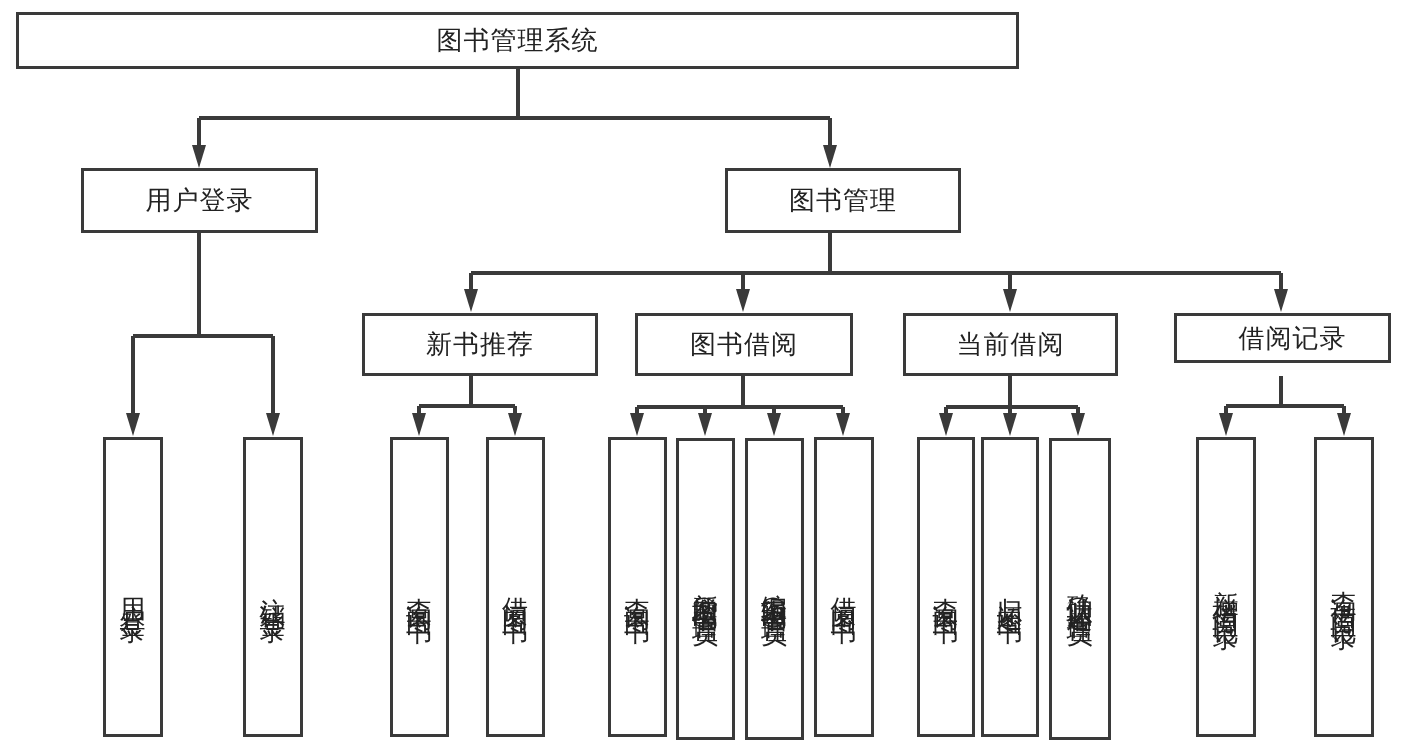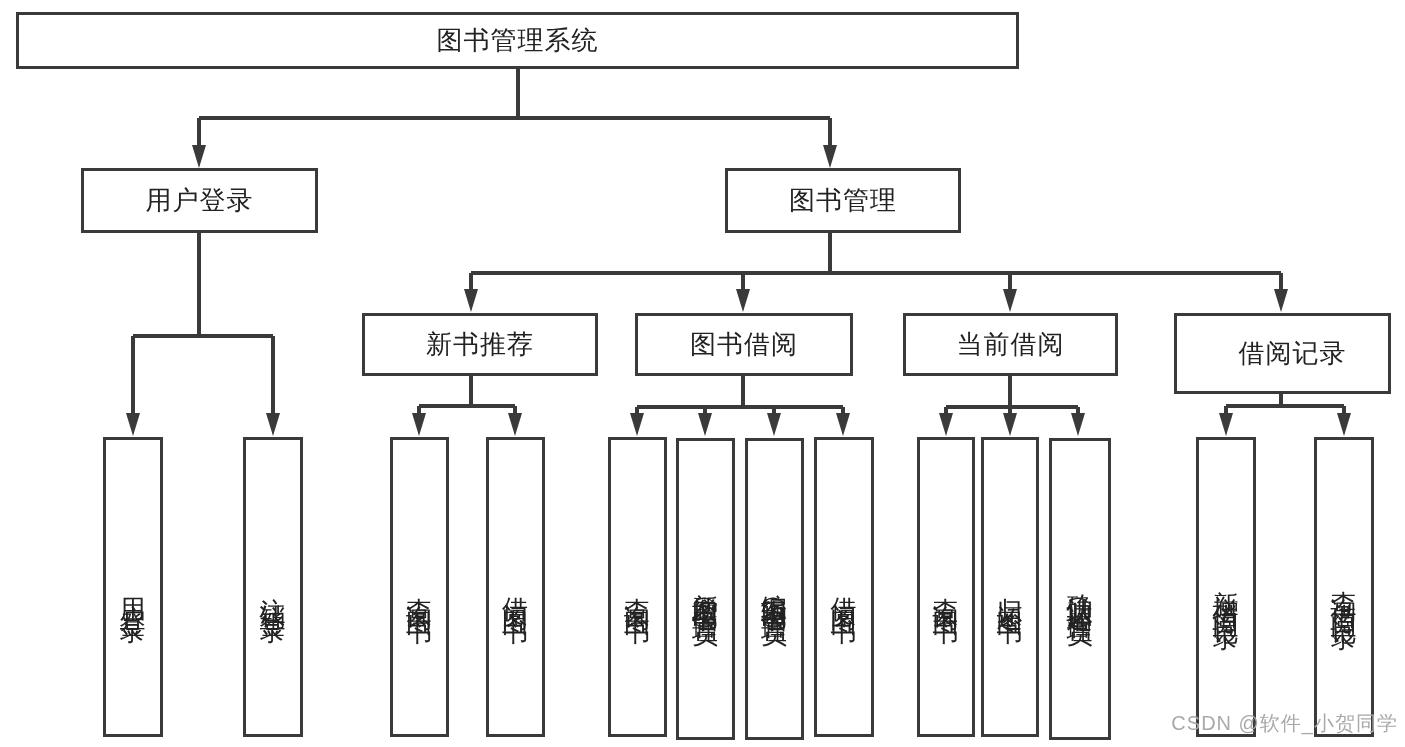--- a/index.html
+++ b/index.html
@@ -44,21 +44,21 @@
     font-size: 26px;
     letter-spacing: 1px;
     white-space: nowrap;
   }
   .root  { left: 16px;  top: 12px;  width: 1003px; height: 57px; }
   .n-ul  { left: 81px;  top: 168px; width: 237px;  height: 65px; }
   .n-bm  { left: 712px; top: 168px; width: 236px;  height: 65px; margin-left: 13px; }
   .n-nb  { left: 362px; top: 313px; width: 236px;  height: 63px; text-align: center; }
   .n-bb  { left: 635px; top: 313px; width: 218px;  height: 63px; text-align: right; }
   .n-cb  { left: 903px; top: 313px; width: 215px;  height: 63px; }
-  .n-br  { left: 1174px;top: 313px; width: 217px;  height: 81px; padding-left: 20px; }
+  .n-br  { left: 1174px;top: 313px; width: 217px;  height: 50px; padding-left: 20px; }
 
   
   .leaf { top: 437px; width: 60px; height: 300px; }
   .a1 { left: 103px; }
   .a2 { left: 243px; }
   .b1 { left: 390px; width: 59px; }
   .b2 { left: 486px; width: 59px; }
   .c1 { left: 608px; width: 59px; }
   .c2 { left: 676px; top: 438px; width: 59px; height: 302px; }
   .c3 { left: 745px; top: 438px; width: 59px; height: 302px; }
@@ -205,14 +205,13 @@
     <span class="vtext vs9">确认归还（管理员）</span>
   </div>
 
   <div class="box leaf e1">
     <span class="vtext vs6">新增借阅记录</span>
   </div>
   <div class="box leaf e2">
     <span class="vtext vs6">查询借阅记录</span>
   </div>
 
-  <div class="watermark">CSDN @软件_小贺同学</div>
 </div>
 
 </body></html>

